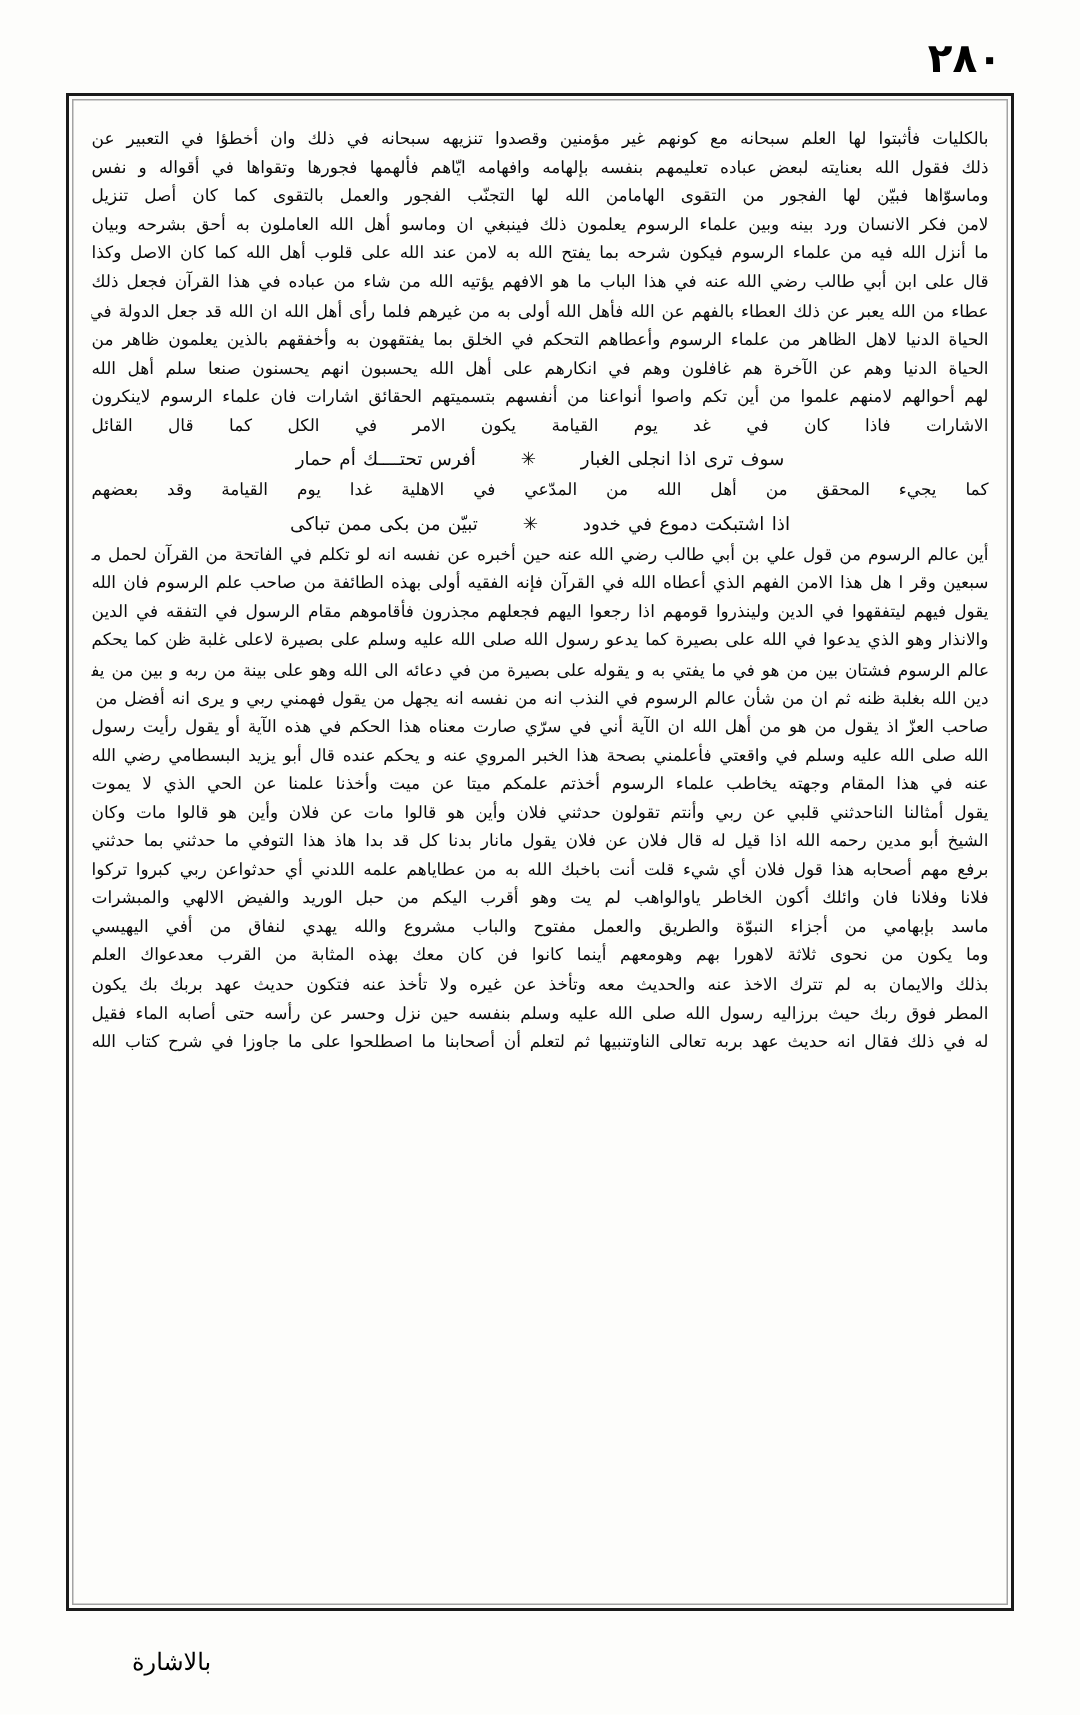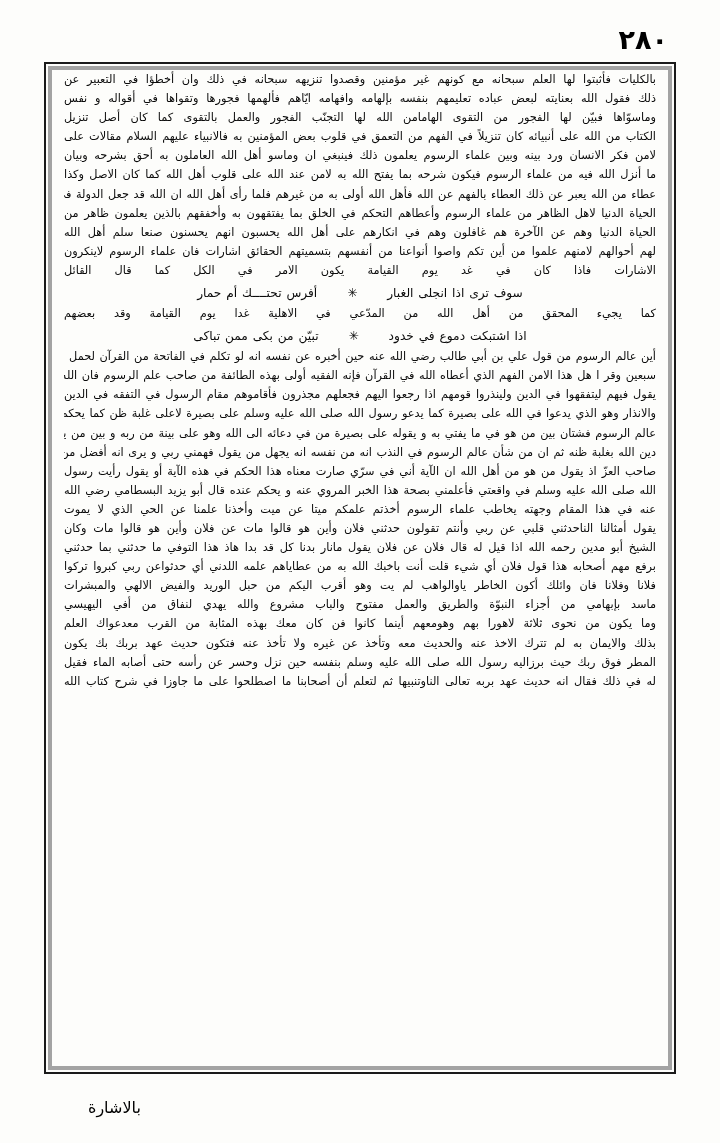--- a/index.html
+++ b/index.html
@@ -38,23 +38,23 @@
     top: 62px;
     width: 632px;
     height: 1012px;
     border: 2px solid #1a1a1a;
     padding: 2px;
     box-sizing: border-box;
   }
   .frame-inner {
     width: 100%;
     height: 100%;
-    border: 4px solid #a3a3a3;
+    border: 1px solid #a3a3a3;
     box-sizing: border-box;
-    padding: 0 12px 8px 12px;
+    padding: 16px 12px 8px 12px;
     overflow: hidden;
   }
   .body-text {
     direction: rtl;
     text-align: justify;
     text-align-last: justify;
     font-family: "DejaVu Sans", sans-serif;
     font-size: 11.3px;
     line-height: 19.1px;
     letter-spacing: -0.2px;
@@ -106,23 +106,23 @@
 
   <div class="page-number">٢٨٠</div>
 
   <div class="frame-outer">
     <div class="frame-inner">
       <div class="body-text">
 
         <span class="line">بالكليات فأثبتوا لها العلم سبحانه مع كونهم غير مؤمنين وقصدوا تنزيهه سبحانه في ذلك وان أخطؤا في التعبير عن</span>
         <span class="line">ذلك فقول الله بعنايته لبعض عباده تعليمهم بنفسه بإلهامه وافهامه ايّاهم فألهمها فجورها وتقواها في أقواله و نفس</span>
         <span class="line">وماسوّاها فبيّن لها الفجور من التقوى الهامامن الله لها التجنّب الفجور والعمل بالتقوى كما كان أصل تنزيل</span>
-        <span class="line">الكتاب من الله على أنبيائه كان تنزيلاً في الفهم من التعمق في قلوب بعض المؤمنين به فالانبياء عليهم السلام مقالات على</span>
         <span class="line">لامن فكر الانسان ورد بينه وبين علماء الرسوم يعلمون ذلك فينبغي ان وماسو أهل الله العاملون به أحق بشرحه وبيان</span>
         <span class="line">ما أنزل الله فيه من علماء الرسوم فيكون شرحه بما يفتح الله به لامن عند الله على قلوب أهل الله كما كان الاصل وكذا</span>
+        <span class="line">قال على ابن أبي طالب رضي الله عنه في هذا الباب ما هو الافهم يؤتيه الله من شاء من عباده في هذا القرآن فجعل ذلك</span>
         <span class="line">عطاء من الله يعبر عن ذلك العطاء بالفهم عن الله فأهل الله أولى به من غيرهم فلما رأى أهل الله ان الله قد جعل الدولة في</span>
         <span class="line">الحياة الدنيا لاهل الظاهر من علماء الرسوم وأعطاهم التحكم في الخلق بما يفتقهون به وأخفقهم بالذين يعلمون ظاهر من</span>
         <span class="line">الحياة الدنيا وهم عن الآخرة هم غافلون وهم في انكارهم على أهل الله يحسبون انهم يحسنون صنعا سلم أهل الله</span>
         <span class="line">لهم أحوالهم لامنهم علموا من أين تكم واصوا أنواعنا من أنفسهم بتسميتهم الحقائق اشارات فان علماء الرسوم لاينكرون</span>
         <span class="line">الاشارات فاذا كان في غد يوم القيامة يكون الامر في الكل كما قال القائل</span>
 
         <div class="verse-row">
           <span class="hemistich">سوف ترى اذا انجلى الغبار</span>
           <span class="verse-sep">✳</span>
           <span class="hemistich">أفرس تحتــــك أم حمار</span>

